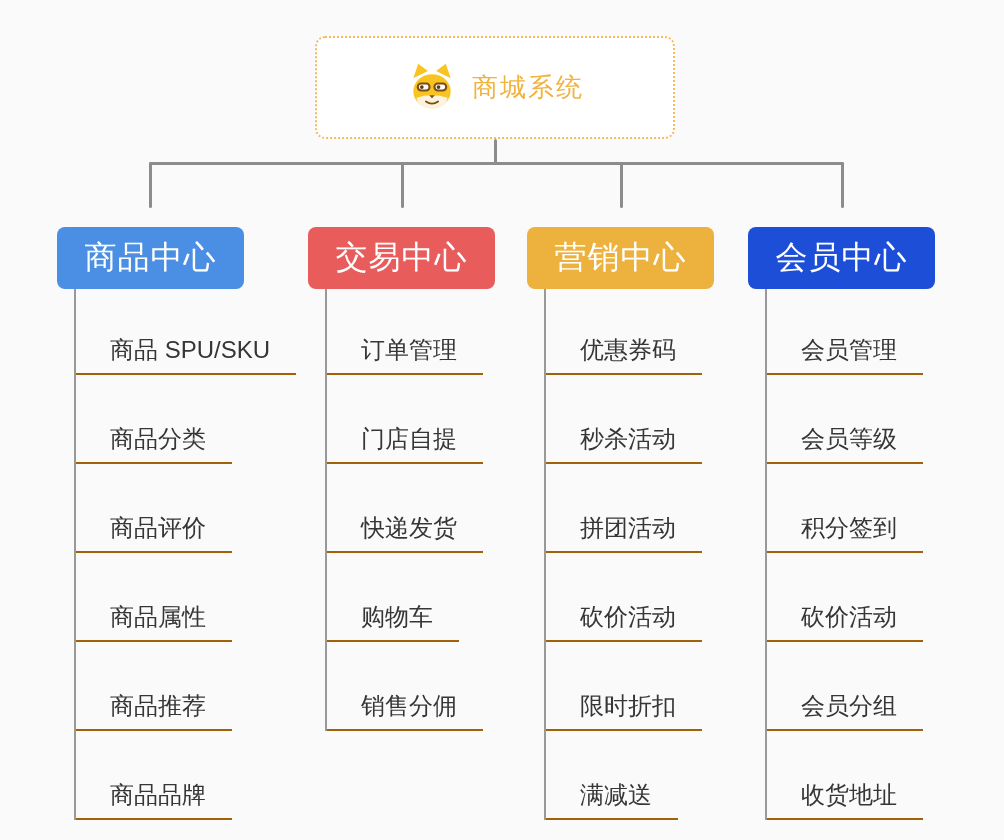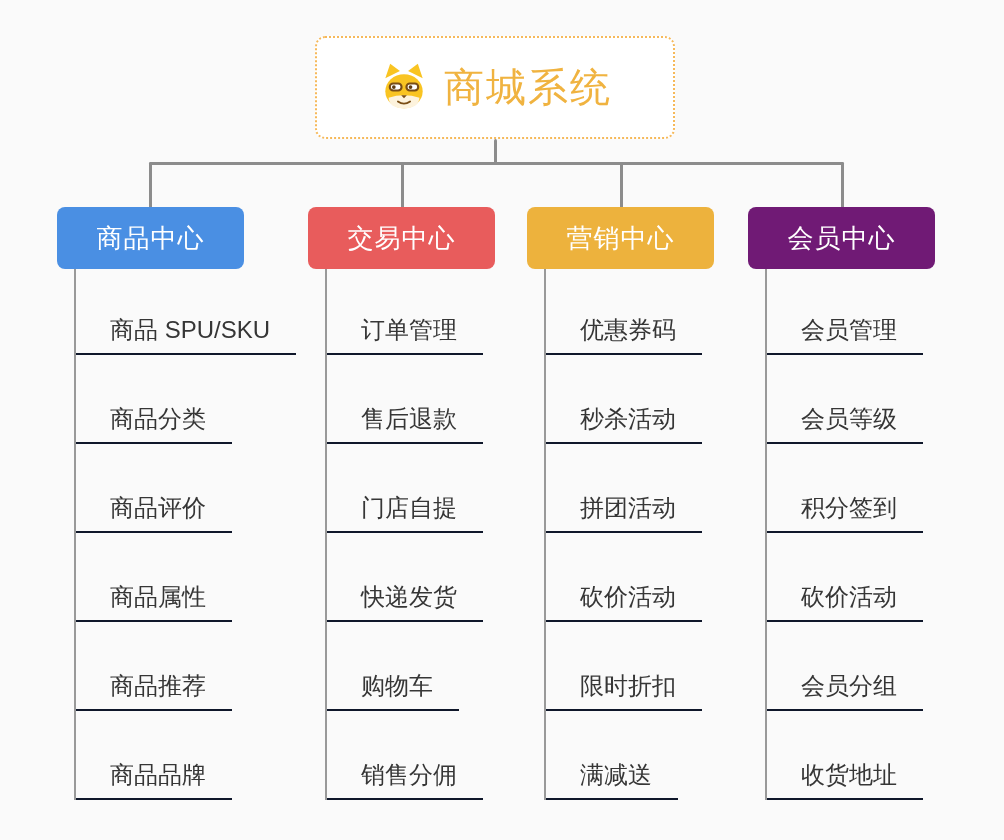--- a/index.html
+++ b/index.html
@@ -24,52 +24,53 @@
     width: 360px; height: 103px;
     background: #ffffff;
     border: 2px dotted #f6b95a;
     border-radius: 10px;
     display: flex;
     align-items: center;
     justify-content: center;
     gap: 14px;
   }
   .root-title {
-    font-size: 40px;
+    font-size: 26px;
     color: #f0b340;
     letter-spacing: 2px;
     white-space: nowrap;
   }
   .doge { display: inline-flex; }
 
   
   .col { position: absolute; top: 207px; }
   .branch {
     width: 187px; height: 62px;
     border-radius: 8px;
     display: flex;
     align-items: center;
     justify-content: center;
     color: #ffffff;
-    font-size: 26px;
+    font-size: 32px;
     letter-spacing: 1px;
     white-space: nowrap;
+    margin-top: 20px;
   }
   .leaves {
     list-style: none;
     margin-left: 17px;
     border-left: 2px solid #999999;
   }
   .leaf {
     height: 89px;
     width: fit-content;
     display: flex;
     align-items: flex-end;
     padding: 0 26px 7px 34px;
-    border-bottom: 2px solid #0f172a;
+    border-bottom: 2px solid #a16207;
     font-size: 24px;
     color: #363636;
     white-space: nowrap;
   }
   .leaf:first-child { height: 86px; }
 </style>
 </head>
 <body>
 
 <div class="canvas">
@@ -112,21 +113,20 @@
       <li class="leaf">商品品牌</li>
     </ul>
   </div>
 
   <div class="col" style="left:308px;">
     <div class="branch" style="background: rgb(232, 92, 92); font-family: Liberation Serif, serif;">
       <span>交易中心</span>
     </div>
     <ul class="leaves">
       <li class="leaf">订单管理</li>
-      <li class="leaf">售后退款</li>
       <li class="leaf">门店自提</li>
       <li class="leaf">快递发货</li>
       <li class="leaf">购物车</li>
       <li class="leaf">销售分佣</li>
     </ul>
   </div>
 
   <div class="col" style="left:527px;">
     <div class="branch" style="background: rgb(237, 178, 61);">
       <span>营销中心</span>
@@ -135,21 +135,21 @@
       <li class="leaf">优惠券码</li>
       <li class="leaf">秒杀活动</li>
       <li class="leaf">拼团活动</li>
       <li class="leaf">砍价活动</li>
       <li class="leaf">限时折扣</li>
       <li class="leaf">满减送</li>
     </ul>
   </div>
 
   <div class="col" style="left:748px;">
-    <div class="branch" style="background: #701a75;">
+    <div class="branch" style="background: #1d4ed8;">
       <span>会员中心</span>
     </div>
     <ul class="leaves">
       <li class="leaf">会员管理</li>
       <li class="leaf">会员等级</li>
       <li class="leaf">积分签到</li>
       <li class="leaf">砍价活动</li>
       <li class="leaf">会员分组</li>
       <li class="leaf">收货地址</li>
     </ul>

